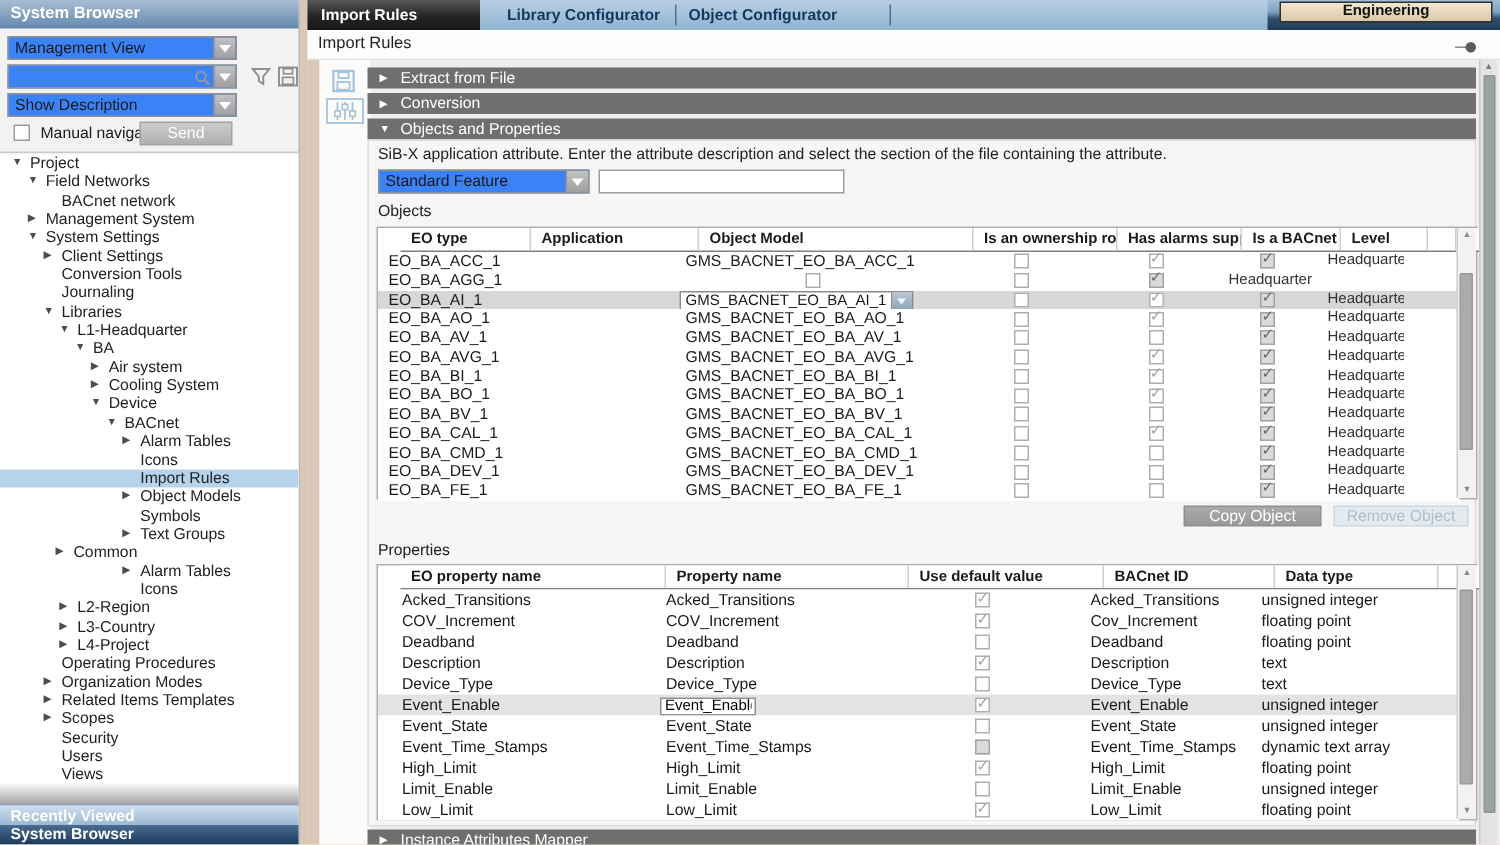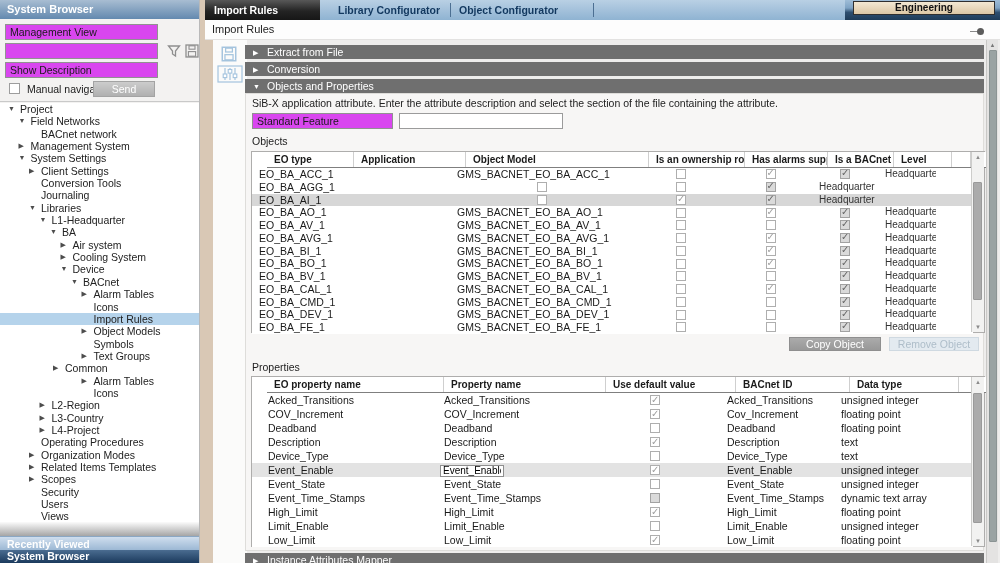--- a/index.html
+++ b/index.html
@@ -3,21 +3,21 @@
 <meta charset="utf-8">
 <style>
   * { margin:0; padding:0; box-sizing:border-box; }
   html,body { width:1000px; height:563px; overflow:hidden; }
   body { position:relative; background:#d9c8b5; font-family:"Liberation Sans",sans-serif; color:#1a1a1a; }
   .abs { position:absolute; }
 
   
   #sidebar { position:absolute; left:0; top:0; width:200px; height:563px; background:#f3f2f1; border-right:1px solid #b9b9b9; }
   .sb-header { position:absolute; left:0; top:0; width:100%; height:19px; background:linear-gradient(#a8bdd2,#6389af); color:#fff; font-size:11px; font-weight:bold; line-height:19px; padding-left:7px; }
-  .sb-combo { position:absolute; height:16px; background:#d946ef; border:1px solid #919191; display:flex; overflow:hidden;align-items:flex-end; }
+  .sb-combo { position:absolute; height:16px; background:#3b82f6; border:1px solid #919191; display:flex; overflow:hidden; }
   .sb-combo-text { flex:1; font-size:10.5px; line-height:14px; padding-left:4px; white-space:nowrap; overflow:hidden; }
   .combo-btn { width:15px; background:linear-gradient(#c2c2c2,#9f9f9f); border-left:1px solid #919191; position:relative; flex:0 0 15px; }
   .combo-btn::after { content:""; position:absolute; left:3px; top:5px; border:4px solid transparent; border-top:5px solid #fdfdfd; }
   .sb-search-input { position:absolute; left:0; top:16px; width:122px; height:14px; border:none; outline:none; font-size:10.5px; padding-left:4px; color:#444; font-family:"Liberation Sans",sans-serif; }
   .sb-search-input::placeholder { color:#a8a8a8; }
   .icon-btn { position:absolute; width:16px; height:16px; }
   .sb-check { position:absolute; width:11px; height:11px; border:1px solid #9d9d9d; background:#fff; }
   .sb-label { position:absolute; font-size:10.5px; }
   .send-btn { position:absolute; background:linear-gradient(#cccccc,#b0b0b0); border:1px solid #a3a3a3; color:#fff; font-size:10.5px; text-align:center; line-height:14px; }
   .sb-sep { position:absolute; left:0; width:100%; height:1px; background:#c9c9c9; }
@@ -213,21 +213,21 @@
         <span class="tree-label">Object Models</span>
       </div>
       <div class="tree-item" style="padding-left: 81.5px;">
         <span class="tree-arrow"></span>
         <span class="tree-label">Symbols</span>
       </div>
       <div class="tree-item" style="padding-left: 81.5px;">
         <span class="tree-arrow">▶</span>
         <span class="tree-label">Text Groups</span>
       </div>
-      <div class="tree-item" style="padding-left: 37px; margin-left: 16px;">
+      <div class="tree-item" style="padding-left: 37px;">
         <span class="tree-arrow">▶</span>
         <span class="tree-label">Common</span>
       </div>
       <div class="tree-item" style="padding-left: 81.5px;">
         <span class="tree-arrow">▶</span>
         <span class="tree-label">Alarm Tables</span>
       </div>
       <div class="tree-item" style="padding-left: 81.5px;">
         <span class="tree-arrow"></span>
         <span class="tree-label">Icons</span>
@@ -382,20 +382,24 @@
             <div class="tcell ccell">
               <span class="cb checked disabled"></span>
             </div>
             <div class="tcell level-cell">Headquarter</div>
             <div class="tcell"></div>
             <div class="tcell"></div>
           </div>
           <div class="trow orow sel">
             <div class="tcell">EO_BA_AI_1</div>
             <div class="tcell"></div>
+            <div class="tcell"><span class="mini-combo">
+                <span class="mini-combo-text">GMS_BACNET_EO_BA_AI_1</span>
+                <span class="mini-combo-btn"></span>
+              </span></div>
             <div class="tcell ccell">
               <span class="cb unchecked"></span>
             </div>
             <div class="tcell ccell">
               <span class="cb checked"></span>
             </div>
             <div class="tcell ccell">
               <span class="cb checked disabled"></span>
             </div>
             <div class="tcell level-cell">Headquarter</div>

